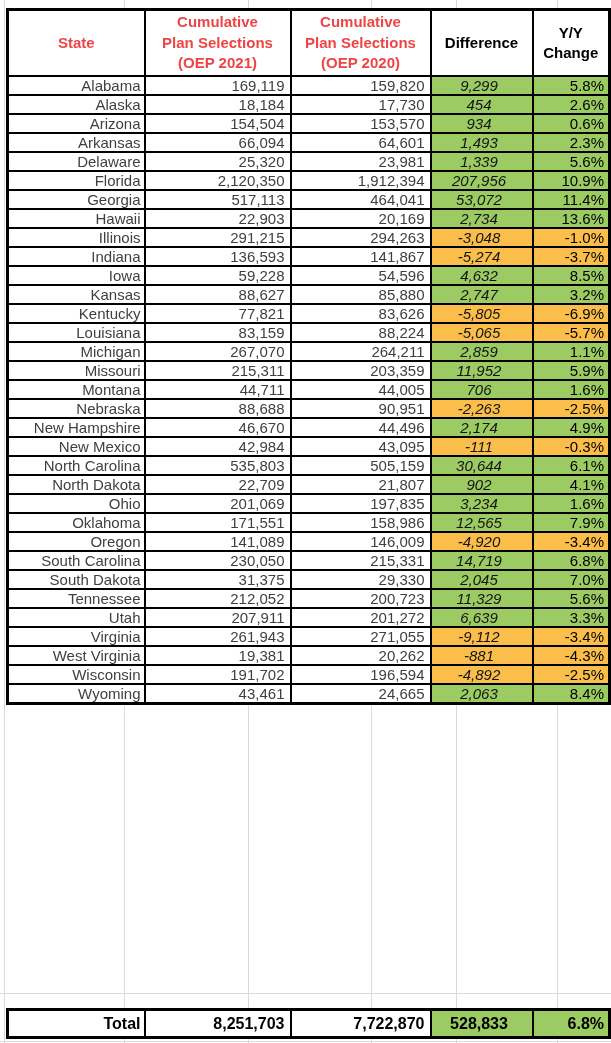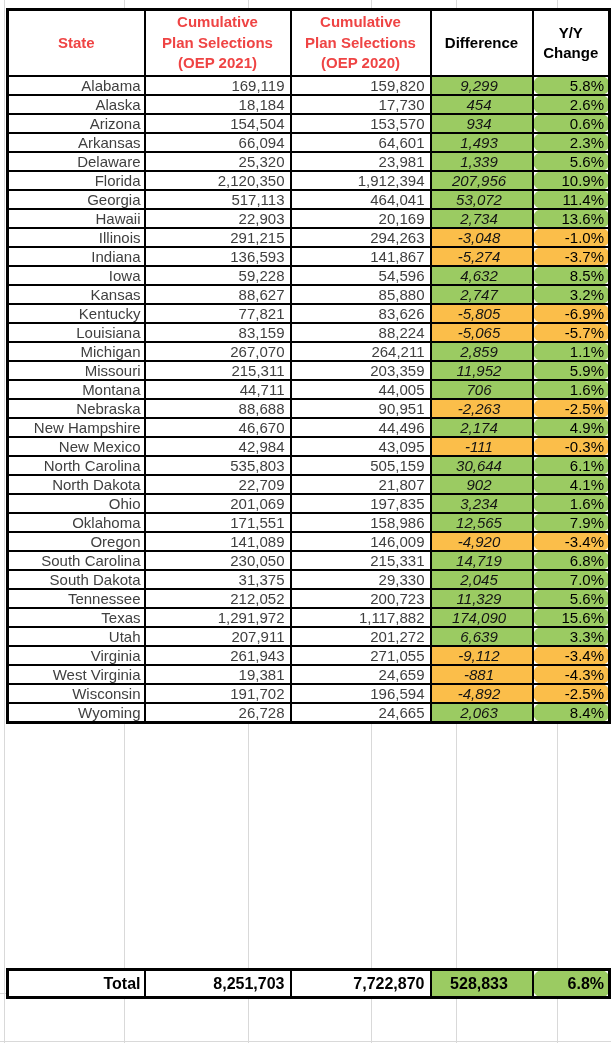--- a/index.html
+++ b/index.html
@@ -19,38 +19,38 @@
     position: absolute; left: 0; width: 611px; height: 1px;
     background: #d9d9d9; z-index: 0;
   }
   table {
     position: absolute; left: 6px; width: 602px;
     border-collapse: collapse; table-layout: fixed;
     background: #ffffff; z-index: 1;
     border: 3px solid #000;
   }
   #main-table { top: 8px; }
-  #total-table { top: 968px; padding-left: 41px; }
+  #total-table { top: 1008px; padding-left: 41px; }
   th, td {
     border: 2px solid #000;
     font-size: 15px;
     overflow: hidden;
     white-space: nowrap;
   }
   th {
     font-weight: bold; text-align: center; vertical-align: middle;
     white-space: pre-line; line-height: 1.35; color: #ef4444;
     height: 66px;
   }
   th.c-diff, th.c-yy { color: #000; }
   tbody tr { height: 16px; }
   td.c-state { text-align: right; color: #3f3f3f; padding-right: 3px; }
   td.c-num   { text-align: right; color: #3f3f3f; padding-right: 5px; }
   td.c-diff  { text-align: center; color: #141414; font-style: italic; padding-right: 5px; }
-  td.c-yy    { text-align: right; color: #000; padding-right: 4px; border-radius: 10px; }
+  td.c-yy    { text-align: right; color: #000; padding-right: 4px; }
   td.pos { background: var(--pos-fill); }
   td.neg { background: var(--neg-fill); }
   #total-table tr { height: 28px; }
   #total-table td {
     font-weight: bold; font-size: 16px; color: #000;
   }
   #total-table td.c-diff { font-style: normal; }
 </style>
 </head>
 <body>
@@ -278,57 +278,50 @@
       <td class="c-yy pos">7.0%</td>
     </tr>
       <tr>
       <td class="c-state">Tennessee</td>
       <td class="c-num">212,052</td>
       <td class="c-num">200,723</td>
       <td class="c-diff pos">11,329</td>
       <td class="c-yy pos">5.6%</td>
     </tr>
       <tr>
-      <td class="c-state">Texas</td>
-      <td class="c-num">1,291,972</td>
-      <td class="c-num">1,117,882</td>
-      <td class="c-diff pos">174,090</td>
-      <td class="c-yy pos">15.6%</td>
-    </tr>
-      <tr>
       <td class="c-state">Utah</td>
       <td class="c-num">207,911</td>
       <td class="c-num">201,272</td>
       <td class="c-diff pos">6,639</td>
       <td class="c-yy pos">3.3%</td>
     </tr>
       <tr>
       <td class="c-state">Virginia</td>
       <td class="c-num">261,943</td>
       <td class="c-num">271,055</td>
       <td class="c-diff neg">-9,112</td>
       <td class="c-yy neg">-3.4%</td>
     </tr>
       <tr>
       <td class="c-state">West Virginia</td>
       <td class="c-num">19,381</td>
-      <td class="c-num">24,659</td>
+      <td class="c-num">20,262</td>
       <td class="c-diff neg">-881</td>
       <td class="c-yy neg">-4.3%</td>
     </tr>
       <tr>
       <td class="c-state">Wisconsin</td>
       <td class="c-num">191,702</td>
       <td class="c-num">196,594</td>
       <td class="c-diff neg">-4,892</td>
       <td class="c-yy neg">-2.5%</td>
     </tr>
       <tr>
       <td class="c-state">Wyoming</td>
-      <td class="c-num">26,728</td>
+      <td class="c-num">43,461</td>
       <td class="c-num">24,665</td>
       <td class="c-diff pos">2,063</td>
       <td class="c-yy pos">8.4%</td>
     </tr>
     </tbody>
 </table>
 
 <table id="total-table">
   <colgroup>
     <col style="width:137px">

